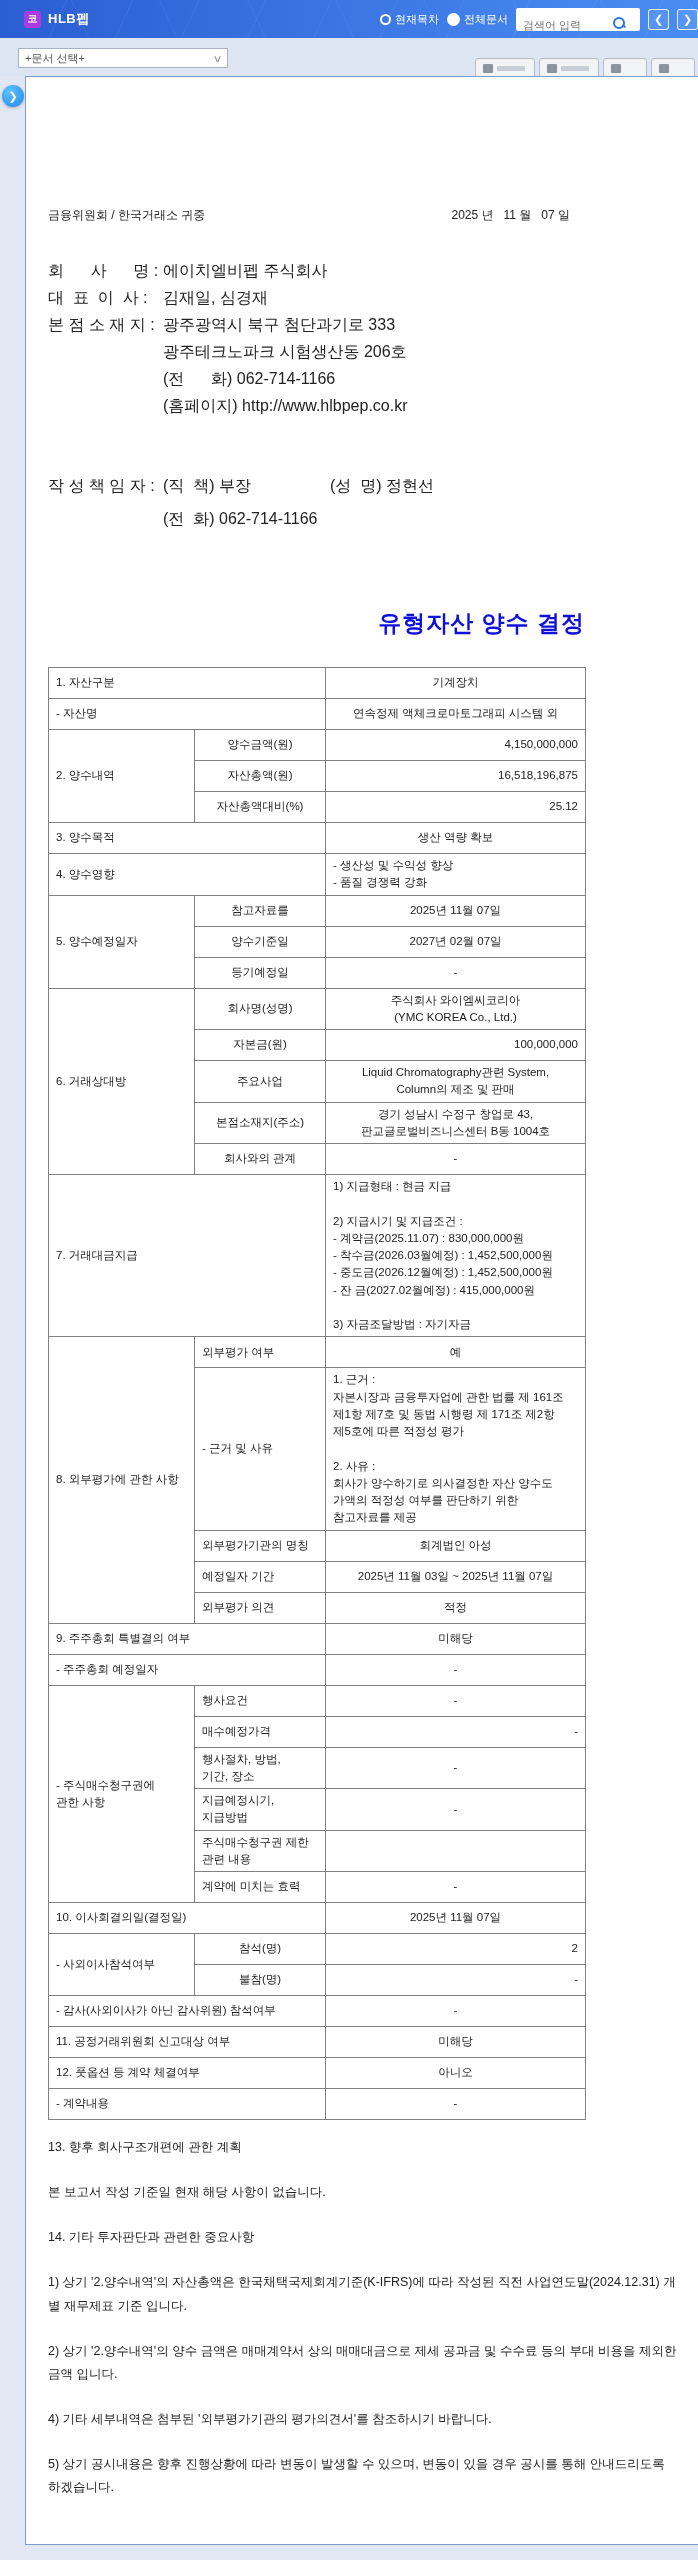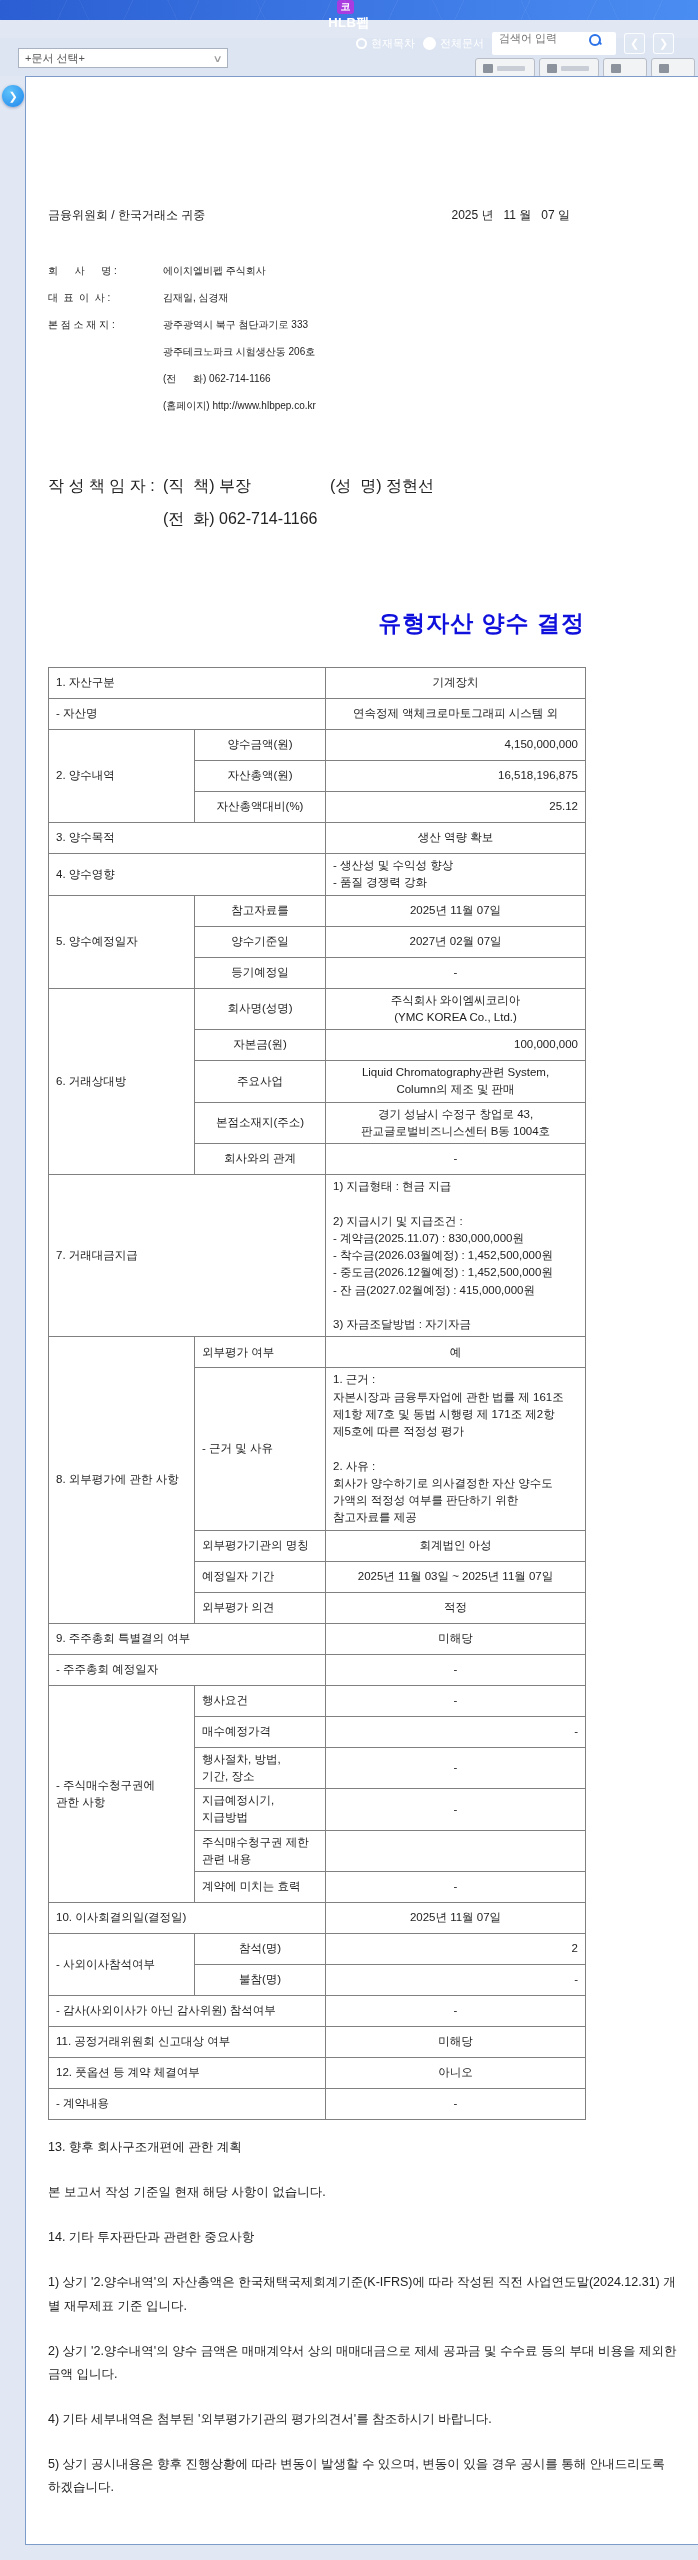--- a/index.html
+++ b/index.html
@@ -5,23 +5,23 @@
   * { margin:0; padding:0; box-sizing:border-box; }
   html,body { width:698px; height:2560px; }
   body {
     position:relative; overflow:hidden;
     background:#e1e8f4;
     font-family:"Liberation Sans","DejaVu Sans",sans-serif;
     color:#222;
   }
   
   .topbar {
-    position:absolute; left:0; top:0; width:698px; height:20px;
+    position:absolute; left:0; top:0; width:698px; height:38px;
     background:linear-gradient(90deg,#2a5ed2 0%,#3a74e2 45%,#4a8df2 100%);
-    display:flex; align-items:center; padding:0 24px 0 24px;flex-direction:column;
+    display:flex; align-items:center; padding:0 0 0 24px;
   }
   .topbar::after{ 
     content:""; position:absolute; inset:0; pointer-events:none;
     background:
       repeating-linear-gradient(115deg, rgba(255,255,255,.05) 0 1px, transparent 1px 60px),
       repeating-linear-gradient(65deg, rgba(255,255,255,.04) 0 1px, transparent 1px 80px);
   }
   .logo-badge {
     width:17px; height:17px; border-radius:3px; background:#a93ce0;
     color:#fff; font-size:10px; font-weight:bold;
@@ -31,21 +31,21 @@
   .top-right { margin-left:auto; display:flex; align-items:center; gap:8px; position:relative; z-index:1; }
   .radio-group { display:flex; align-items:center; gap:4px; color:#fff; font-size:11px; }
   .radio-ring {
     width:11px; height:11px; border-radius:50%; border:2px solid #fff; background:transparent; display:inline-block;
   }
   .radio-dot {
     width:13px; height:13px; border-radius:50%; background:#fff; display:inline-block;
   }
   .search-box {
     width:124px; height:23px; background:#fff; border-radius:2px;
-    display:flex; align-items:flex-start; padding:0 4px 0 7px;
+    display:flex; align-items:flex-end; padding:0 4px 0 7px;
   }
   .search-box input {
     border:none; outline:none; width:88px; font-size:11px; color:#333;
     font-family:inherit; background:transparent;
   }
   .mag-icon { position:relative; width:16px; height:16px; display:inline-block; }
   .mag-icon::before {
     content:""; position:absolute; left:2px; top:2px; width:8px; height:8px;
     border:2px solid #2b72e8; border-radius:50%;
   }
@@ -90,21 +90,21 @@
   }
   .doc-title {
     color:#1010dd; font-size:17.5px; font-weight:bold; letter-spacing:1px;
     margin:18px 0 0 84px;
   }
   .recipient-row {
     display:flex; justify-content:space-between; width:522px;
     margin-top:110px; font-size:12px; white-space:pre;
   }
   .info-block { margin-top:38px; }
-  .info-row { display:flex; margin-bottom:10px; font-size:10px; line-height:17px; white-space:pre; }
+  .info-row { display:flex; margin-bottom:10px; font-size:16px; line-height:17px; white-space:pre; }
   .info-label { width:115px; flex:0 0 115px; }
   .writer-block { margin-top:62px; }
   .writer-line { display:flex; font-size:16px; white-space:pre; margin-bottom:12px; }
   .writer-label { width:115px; flex:0 0 115px; }
   .writer-v1 { width:167px; flex:0 0 167px; }
   .section-title {
     color:#1010dd; font-size:23px; font-weight:bold; letter-spacing:1px;
     width:537px; text-align:right; margin-top:78px;
   }
   

